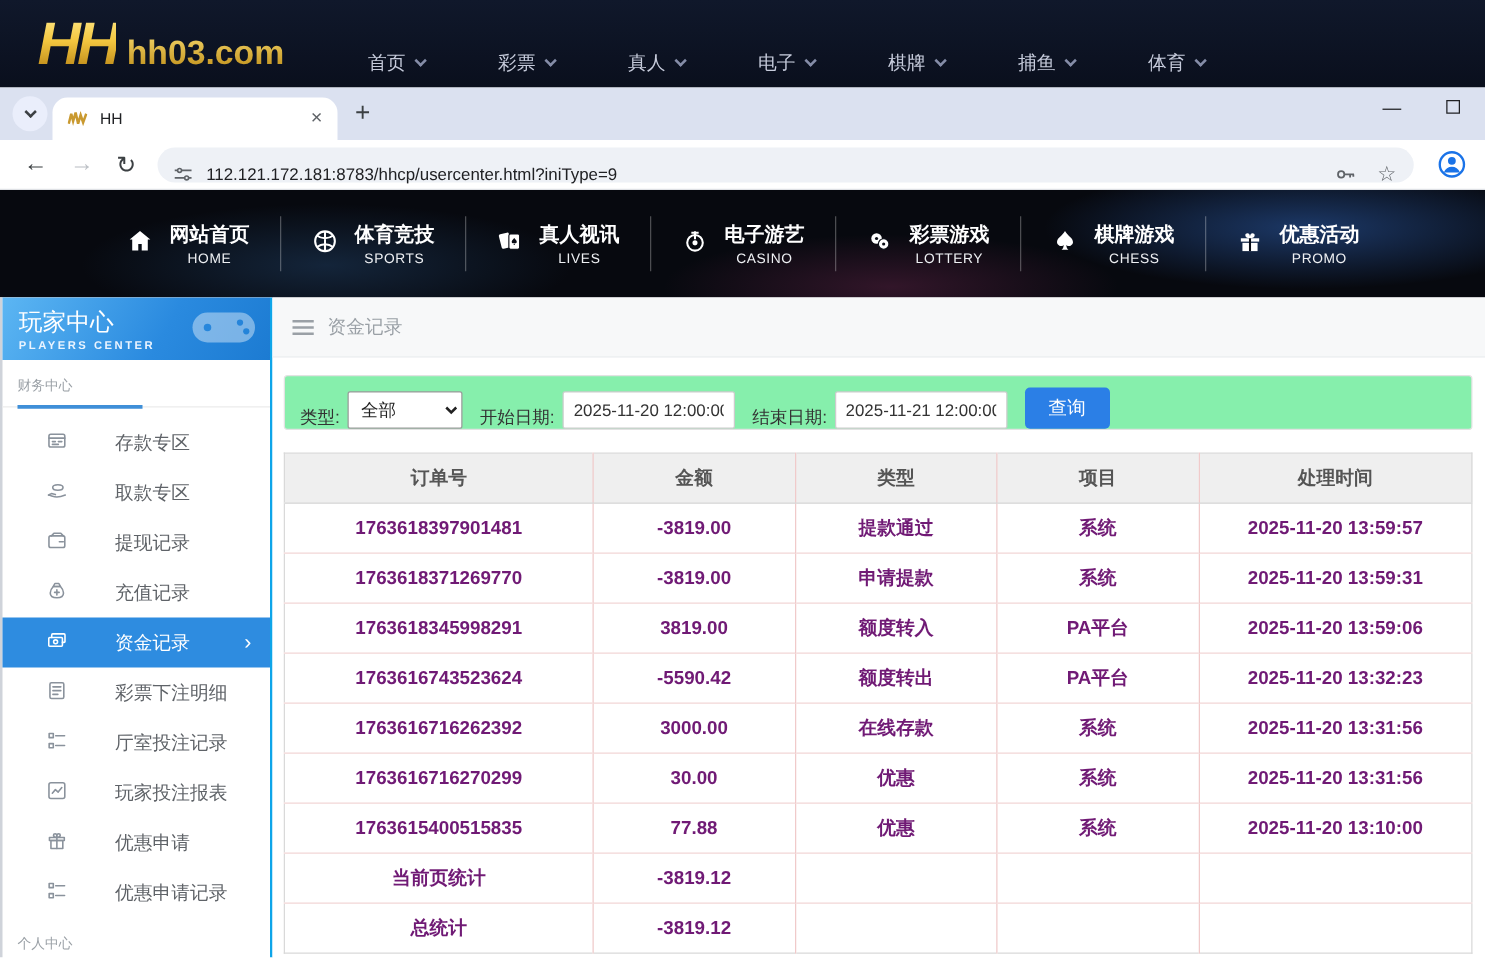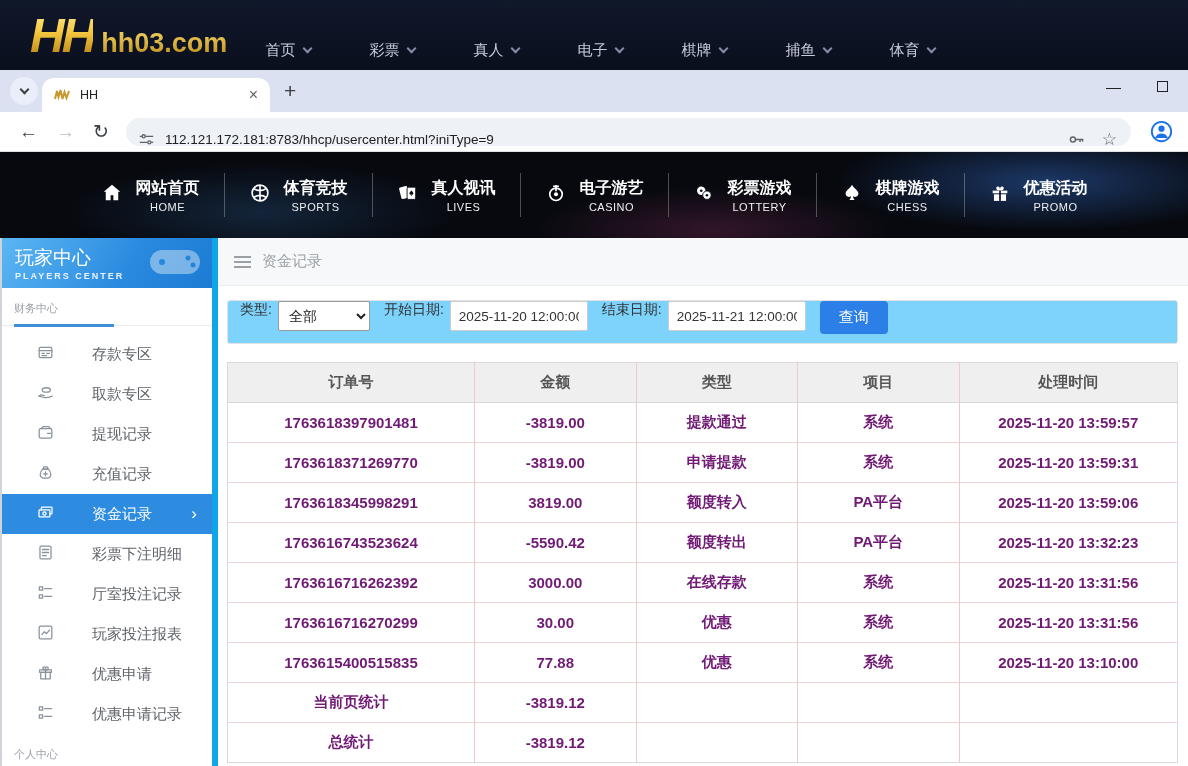--- a/index.html
+++ b/index.html
@@ -11,21 +11,21 @@
     display:flex; align-items:center; padding:0 20px 0 30px; }
   .logo { display:flex; align-items:baseline; gap:8px; cursor:pointer; }
   .logo-hh { font-size:48px; font-weight:bold; font-style:italic; letter-spacing:-3px;
     color:#e9b52f;
     background:linear-gradient(180deg,#ffe98a 5%,#f3c63f 45%,#b27c10 95%);
     -webkit-background-clip:text; background-clip:text; -webkit-text-fill-color:transparent; }
   .logo-domain { font-size:27px; font-weight:bold; color:#d2a41f;
     background:linear-gradient(180deg,#f3d468,#bd8c16);
     -webkit-background-clip:text; background-clip:text; -webkit-text-fill-color:transparent; }
   .top-nav { display:flex; margin-left:38px; }
-  .top-nav-item { width:104px; display:flex; align-items:center; 
+  .top-nav-item { width:104px; display:flex; align-items:center; justify-content:center;
     color:#c6cbdb; font-size:15px; cursor:pointer;margin-top:31px; }
   .chev { width:7px; height:7px; border-right:2px solid #858da8; border-bottom:2px solid #858da8;
     transform:rotate(45deg); margin-left:9px; margin-top:-4px; }
 
   
   .tab-strip { height:42px; background:#dbe1f0; display:flex; align-items:flex-end; position:relative; }
   .tab-search { width:28px; height:28px; border-radius:14px; background:#eaeefb; margin:0 4px 7px 10px;
     display:flex; align-items:center; justify-content:center; cursor:pointer; }
   .tab-search .chev { border-color:#3c4043; margin:0; margin-top:-3px; }
   .tab { width:228px; height:34px; background:#fff; border-radius:12px 12px 0 0;
@@ -59,21 +59,21 @@
      #07090f;
     display:flex; align-items:center; justify-content:center; }
   .nav2-item { display:flex; align-items:center; gap:13px; padding:0 24px; cursor:pointer; }
   .nav2-text { display:flex; flex-direction:column; align-items:center;justify-content:flex-end; }
   .nav2-zh { font-size:16px; font-weight:bold; color:#fff; }
   .nav2-en { font-size:11px; color:#eef0f3; letter-spacing:.5px; margin-top:2px; }
   .nav2-divider { width:1px; height:44px; background:rgba(255,255,255,.28); }
 
   
   .layout { display:flex; height:528px; }
-  .sidebar { width:218px; background:#fff; border-right:6px solid #0ea5e9;
+  .sidebar { width:218px; background:#fff; border-right:2px solid #0ea5e9;
     border-left:2px solid #cfd3da; flex-shrink:0; }
   .side-header { height:50px; background:linear-gradient(120deg,#5cb6f3 0%,#2a8adf 60%,#1c7bd2 100%);
     padding:7px 0 0 13px; position:relative; overflow:hidden; }
   .side-header-title { font-size:19px; color:#fff; }
   .side-header-sub { font-size:9px; color:#eaf4ff; letter-spacing:2px; font-weight:bold; }
   .gamepad { position:absolute; right:8px; top:6px; opacity:.4; }
   .side-section { padding:13px 0 0 12px; color:#9aa0a6; font-size:11px; }
   .section-rule { height:1px; background:#ececec; margin-top:9px; position:relative; }
   .section-rule .blue { position:absolute; left:12px; top:-1px; width:100px; height:3px; background:#3f8fd8; }
   .side-menu { padding-top:8px; }
@@ -84,22 +84,22 @@
   .side-item.selected svg { stroke:#fff; }
   .side-chevron { position:absolute; right:15px; font-size:17px; color:#fff; }
 
   .main { flex:1; display:flex; flex-direction:column; background:#fff; overflow:hidden; }
   .breadcrumb { height:48px; background:#f7f8f9; border-bottom:1px solid #eceef0;
     display:flex; align-items:center; padding-left:16px; gap:11px; color:#9aa0a6; font-size:15px; }
   .hamburger { width:17px; display:flex; flex-direction:column; gap:3px; cursor:pointer; }
   .hamburger i { height:2px; background:#9aa0a6; }
 
   .content { padding:14px 10px 0 9px; }
-  .filter-bar { background:#7dd3fc; border:1px solid #e2e2e2; border-radius:3px; height:44px;
-    display:flex; align-items:flex-start; padding:0 12px; font-size:14px; color:#333; }
+  .filter-bar { background:#86efac; border:1px solid #e2e2e2; border-radius:3px; height:44px;
+    display:flex; align-items:flex-end; padding:0 12px; font-size:14px; color:#333; }
   .filter-label { margin-right:6px; }
   .type-select { width:92px; height:30px; border:1px solid #9a9a9a; border-radius:2px;
     background:#fff; font-size:14px; color:#222; margin-right:14px; padding-left:6px;
     font-family:"Liberation Sans",sans-serif; }
   .date-input { width:138px; height:30px; border:1px solid #ccc; border-radius:2px;
     font-size:13.5px; color:#333; padding:0 8px; margin-right:14px;
     font-family:"Liberation Sans",sans-serif; }
   .btn-search { background:#2b7fe6; color:#fff; border:none; border-radius:4px; height:33px;
     padding:0 19px; font-size:15px; cursor:pointer; font-family:"Liberation Sans",sans-serif; }
 

